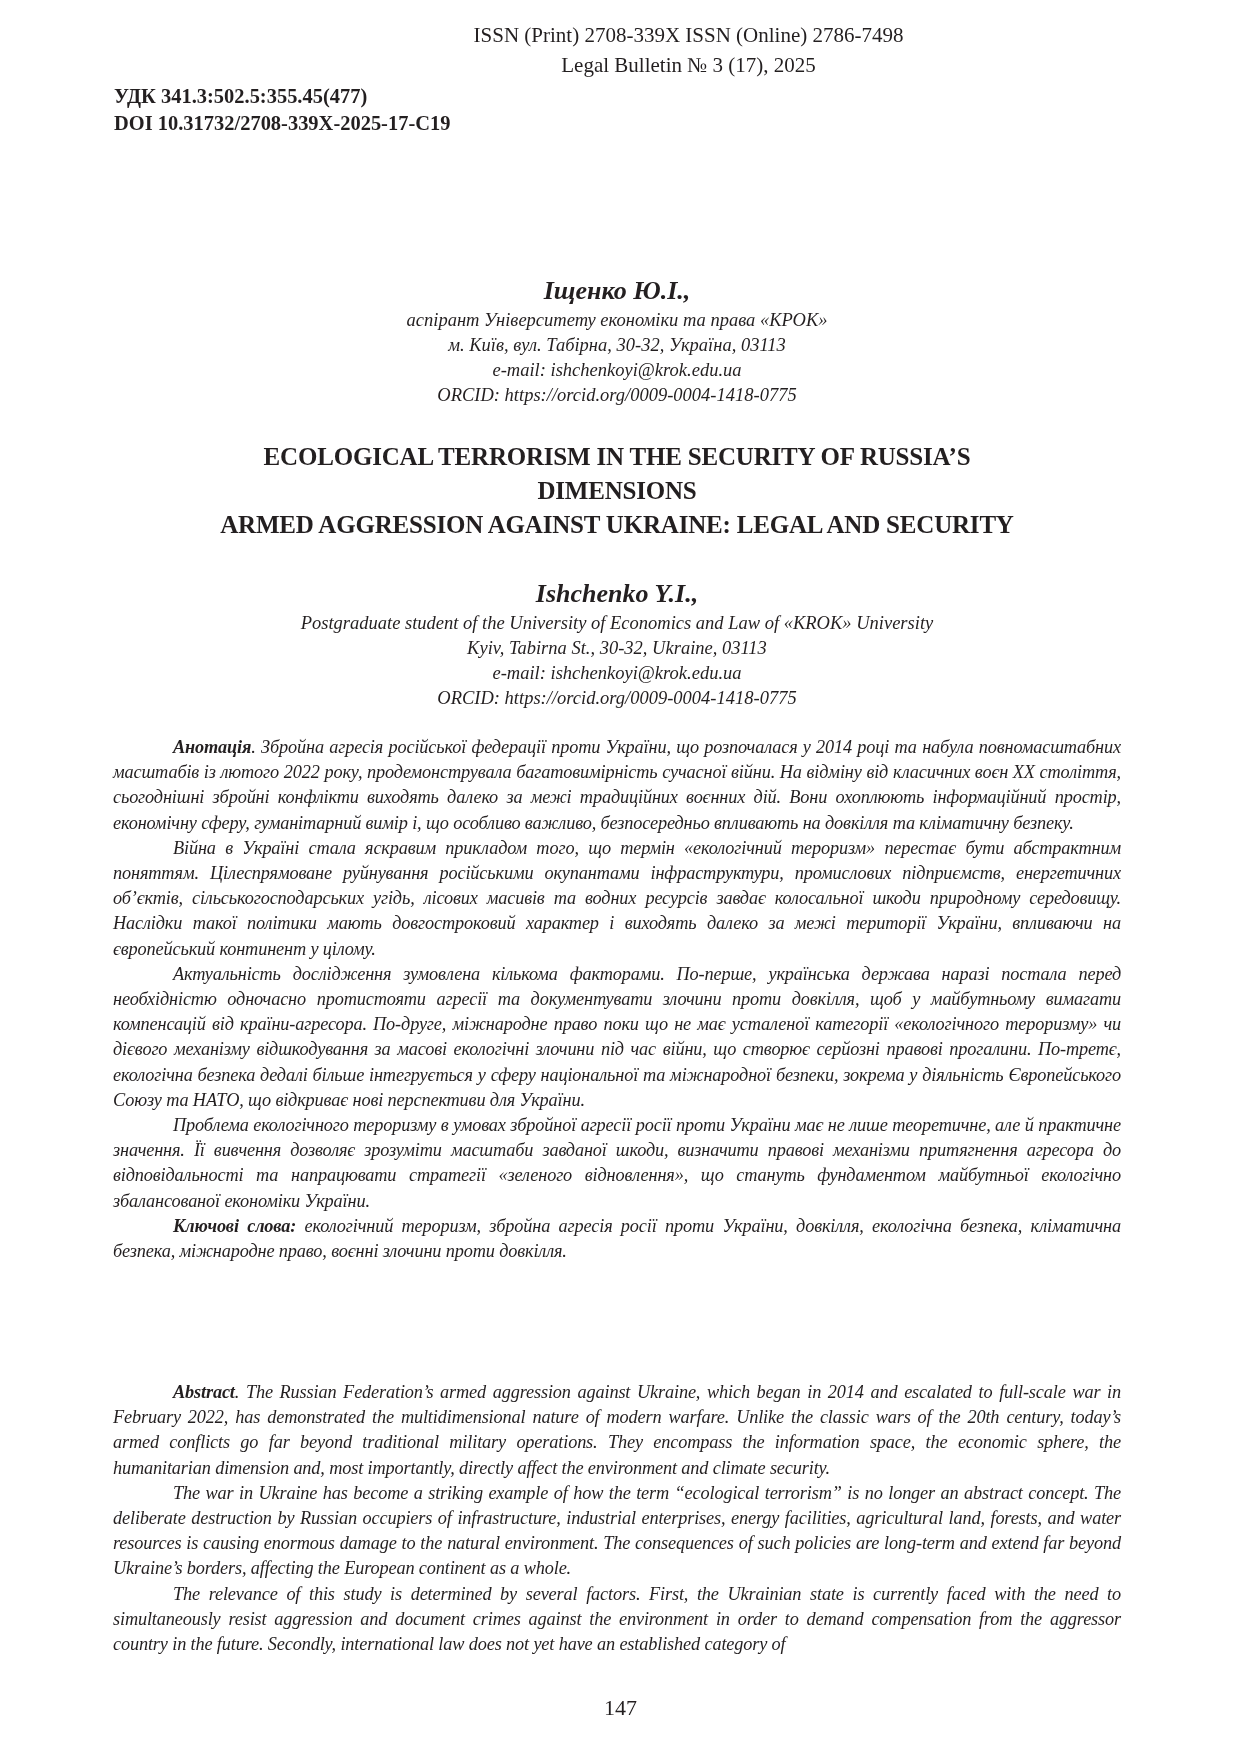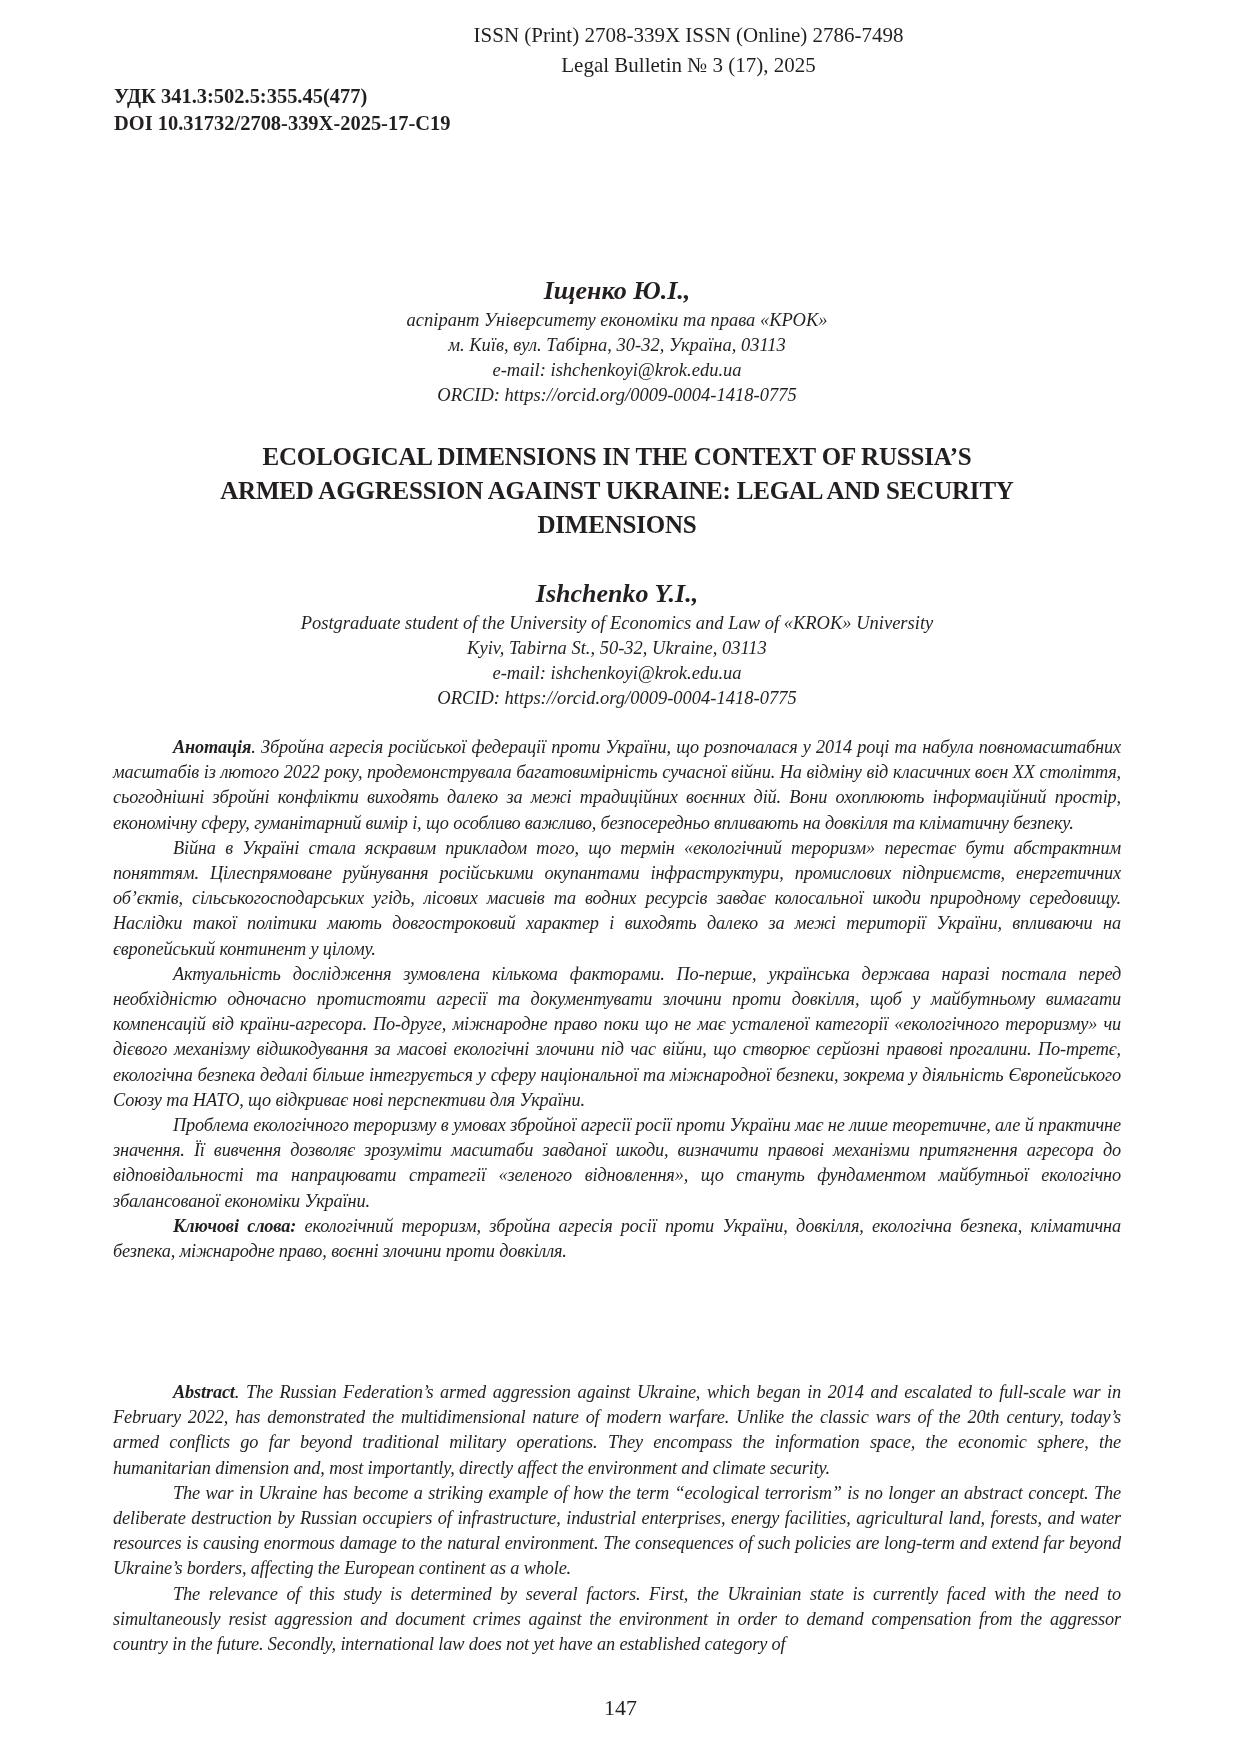--- a/index.html
+++ b/index.html
@@ -128,29 +128,29 @@
 
   <div class="author-block author-uk">
     <div class="author-name">Іщенко Ю.І.,</div>
     <div class="aff">аспірант Університету економіки та права «КРОК»</div>
     <div class="aff">м. Київ, вул. Табірна, 30-32, Україна, 03113</div>
     <div class="aff">e-mail: ishchenkoyi@krok.edu.ua</div>
     <div class="aff">ORCID: https://orcid.org/0009-0004-1418-0775</div>
   </div>
 
   <div class="title title-en">
-    <div>ECOLOGICAL DIMENSIONS IN THE CONTEXT OF RUSSIA’S</div>
+    <div>ECOLOGICAL TERRORISM IN THE SECURITY OF RUSSIA’S</div>
+    <div>DIMENSIONS</div>
     <div>ARMED AGGRESSION AGAINST UKRAINE: LEGAL AND SECURITY</div>
-    <div>DIMENSIONS</div>
   </div>
 
   <div class="author-block author-en">
     <div class="author-name">Ishchenko Y.I.,</div>
     <div class="aff">Postgraduate student of the University of Economics and Law of «KROK» University</div>
-    <div class="aff">Kyiv, Tabirna St., 50-32, Ukraine, 03113</div>
+    <div class="aff">Kyiv, Tabirna St., 30-32, Ukraine, 03113</div>
     <div class="aff">e-mail: ishchenkoyi@krok.edu.ua</div>
     <div class="aff">ORCID: https://orcid.org/0009-0004-1418-0775</div>
   </div>
 
   <div class="body-text body-uk">
     <p><span class="lead">Анотація</span><span>. Збройна агресія російської федерації проти України, що розпочалася у 2014 році та набула повномасштабних масштабів із лютого 2022 року, продемонструвала багатовимірність сучасної війни. На відміну від класичних воєн XX століття, сьогоднішні збройні конфлікти виходять далеко за межі традиційних воєнних дій. Вони охоплюють інформаційний простір, економічну сферу, гуманітарний вимір і, що особливо важливо, безпосередньо впливають на довкілля та кліматичну безпеку.</span></p>
     <p>Війна в Україні стала яскравим прикладом того, що термін «екологічний тероризм» перестає бути абстрактним поняттям. Цілеспрямоване руйнування російськими окупантами інфраструктури, промислових підприємств, енергетичних об’єктів, сільськогосподарських угідь, лісових масивів та водних ресурсів завдає колосальної шкоди природному середовищу. Наслідки такої політики мають довгостроковий характер і виходять далеко за межі території України, впливаючи на європейський континент у цілому.</p>
     <p>Актуальність дослідження зумовлена кількома факторами. По-перше, українська держава наразі постала перед необхідністю одночасно протистояти агресії та документувати злочини проти довкілля, щоб у майбутньому вимагати компенсацій від країни-агресора. По-друге, міжнародне право поки що не має усталеної категорії «екологічного тероризму» чи дієвого механізму відшкодування за масові екологічні злочини під час війни, що створює серйозні правові прогалини. По-третє, екологічна безпека дедалі більше інтегрується у сферу національної та міжнародної безпеки, зокрема у діяльність Європейського Союзу та НАТО, що відкриває нові перспективи для України.</p>
     <p>Проблема екологічного тероризму в умовах збройної агресії росії проти України має не лише теоретичне, але й практичне значення. Її вивчення дозволяє зрозуміти масштаби завданої шкоди, визначити правові механізми притягнення агресора до відповідальності та напрацювати стратегії «зеленого відновлення», що стануть фундаментом майбутньої екологічно збалансованої економіки України.</p>
     <p><span class="lead">Ключові слова:</span><span> екологічний тероризм, збройна агресія росії проти України, довкілля, екологічна безпека, кліматична безпека, міжнародне право, воєнні злочини проти довкілля.</span></p>

